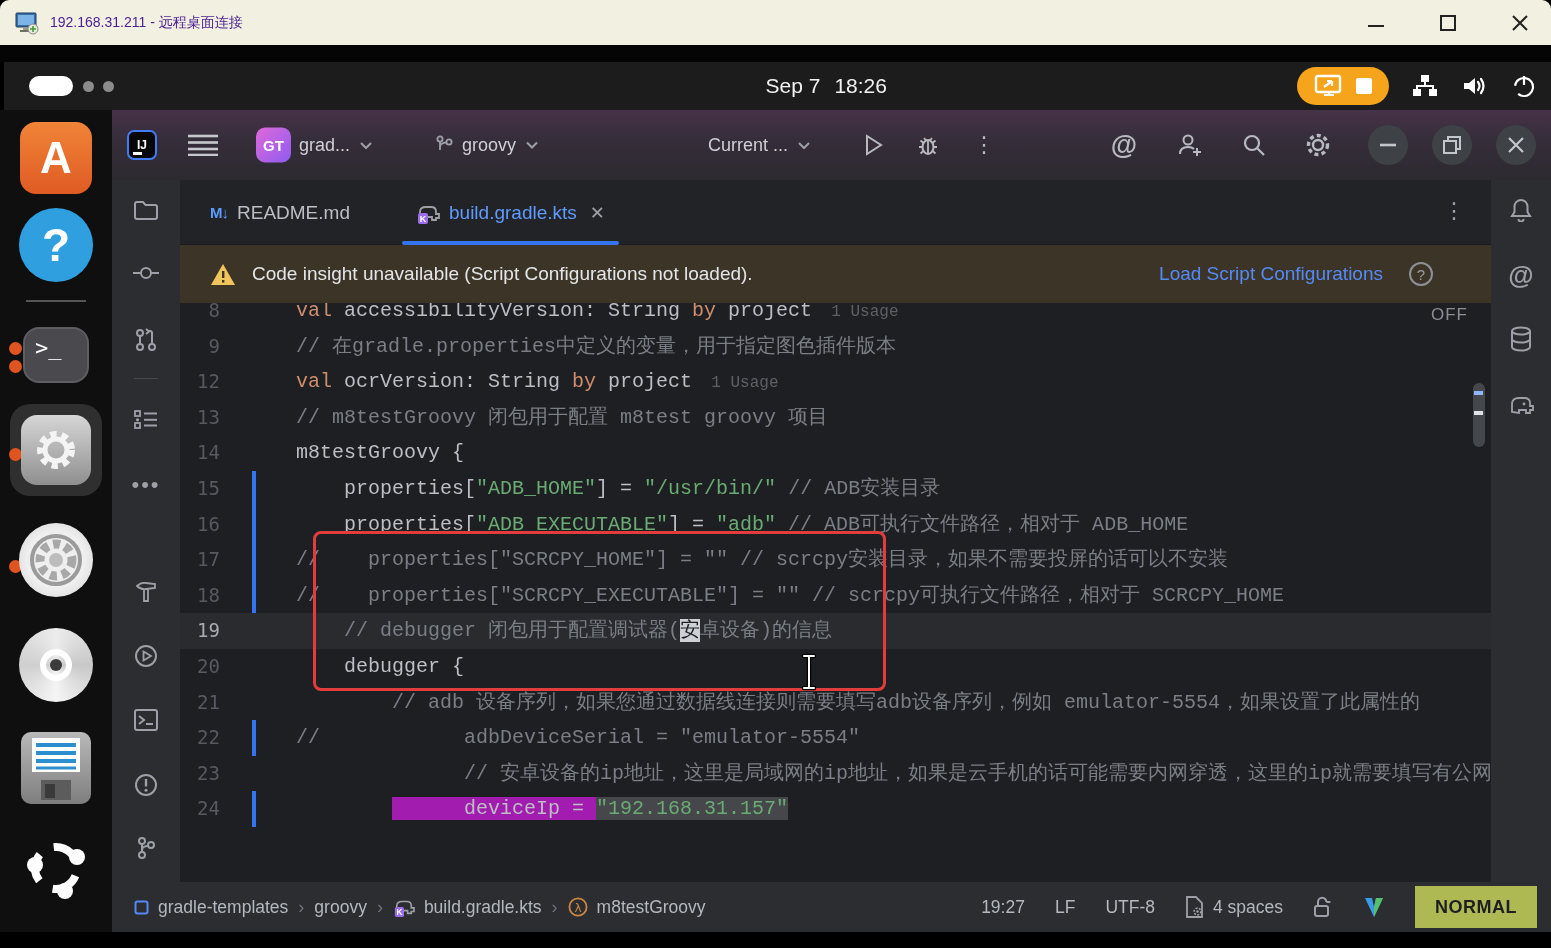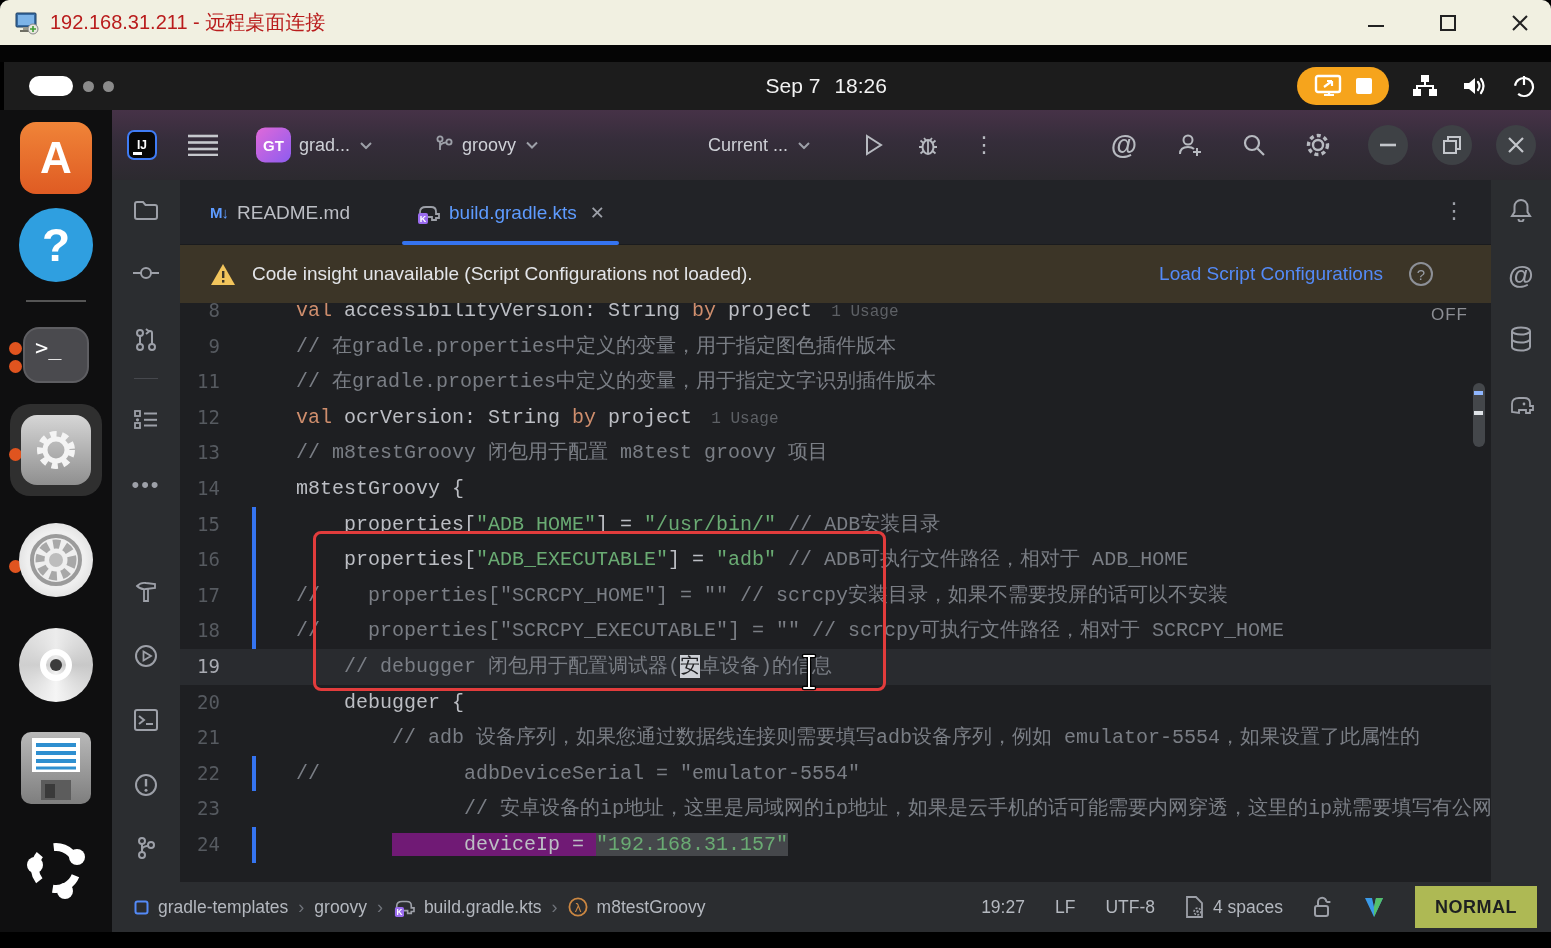--- a/index.html
+++ b/index.html
@@ -4,21 +4,21 @@
 <style>
   html,body{margin:0;padding:0;background:#000;}
   *{box-sizing:border-box;cursor:default;user-select:none;}
   .screen{position:relative;width:1551px;height:948px;overflow:hidden;background:#000;
     font-family:"Liberation Sans","DejaVu Sans",sans-serif;color:#dfe1e5;}
 
   
   .rdp-bar{position:absolute;left:0;top:0;width:1551px;height:45px;background:#f1f0e1;
     border-radius:9px 9px 0 0;display:flex;align-items:center;color:#111;}
   .rdp-icon{margin:0 10px 0 14px;display:flex;}
-  .rdp-title{font-size:20px;color:#b91c1c;}
+  .rdp-title{font-size:14px;color:#4c1d95;}
   .rdp-controls{position:absolute;right:18px;top:0;height:45px;display:flex;align-items:center;gap:46px;}
   .rdp-btn{width:26px;height:26px;display:flex;align-items:center;justify-content:center;color:#222;}
 
   
   .gap-strip{position:absolute;left:0;top:45px;width:1551px;height:17px;background:#050505;}
   .topbar{position:absolute;left:4px;top:62px;width:1551px;height:48px;background:#1c1c1c;}
   .ws-pill{position:absolute;left:25px;top:14px;width:44px;height:20px;border-radius:10px;background:#fff;}
   .ws-dot{position:absolute;top:19px;width:11px;height:11px;border-radius:50%;background:#8b8b8b;}
   .clock{position:absolute;left:50%;top:0;transform:translateX(-14px);height:48px;display:flex;align-items:center;
     gap:14px;font-size:21px;color:#f2f2f2;}
@@ -86,21 +86,21 @@
   .gutter-bar{position:absolute;left:72px;top:0;width:4px;height:100%;}
   .gutter-bar.changed{background:#3574f0;}
   .code-text{position:absolute;left:116px;top:0;white-space:pre;font-family:Liberation Mono, monospace;
     font-size:20px;line-height:35.6px;color:#bcbec4;}
   .seg-kw{color:#cf8e6d;}
   .seg-id{color:#bcbec4;}
   .seg-str{color:#6aab73;}
   .seg-cmt{color:#7a7e85;}
   .seg-inlay{color:#5d6065;font-size:16px;}
   .seg-caret{background:#cdd0d6;color:#1e1f22;}
-  .seg-selid{background:#701a75;color:#bcbec4;}
+  .seg-selid{background:#a21caf;color:#bcbec4;}
   .seg-selstr{background:#45474b;color:#6aab73;}
 
   .off-badge{position:absolute;right:23px;top:2px;color:#8c8e94;font-size:17px;letter-spacing:1px;}
   .red-box{position:absolute;left:133px;top:228px;width:573px;height:160px;border:3px solid #e23c3c;border-radius:8px;}
   .scroll-thumb{position:absolute;right:6px;top:80px;width:12px;height:64px;border-radius:6px;background:rgba(116,120,126,.45);}
   .mark1{position:absolute;right:8px;top:88px;width:9px;height:4px;background:#8fb6ff;}
   .mark2{position:absolute;right:8px;top:108px;width:9px;height:4px;background:#dfe3e8;}
   .mouse-cursor{position:absolute;left:620px;top:350px;}
 
   .status-bar{position:absolute;left:0;top:772px;width:1439px;height:50px;background:#2b2d30;
@@ -485,25 +485,20 @@
                   <span class="gutter-num">8</span>
                   <span class="gutter-bar"></span>
                   <span class="code-text"><span class="seg-kw">val</span><span class="seg-id"> accessibilityVersion: String </span><span class="seg-kw">by</span><span class="seg-id"> project</span><span class="seg-inlay">  1 Usage</span></span>
                 </div>
                 <div class="code-row">
                   <span class="gutter-num">9</span>
                   <span class="gutter-bar"></span>
                   <span class="code-text"><span class="seg-cmt">// 在gradle.properties中定义的变量，用于指定图色插件版本</span></span>
                 </div>
                 <div class="code-row">
-                  <span class="gutter-num">11</span>
-                  <span class="gutter-bar"></span>
-                  <span class="code-text"><span class="seg-cmt">// 在gradle.properties中定义的变量，用于指定文字识别插件版本</span></span>
-                </div>
-                <div class="code-row">
                   <span class="gutter-num">12</span>
                   <span class="gutter-bar"></span>
                   <span class="code-text"><span class="seg-kw">val</span><span class="seg-id"> ocrVersion: String </span><span class="seg-kw">by</span><span class="seg-id"> project</span><span class="seg-inlay">  1 Usage</span></span>
                 </div>
                 <div class="code-row">
                   <span class="gutter-num">13</span>
                   <span class="gutter-bar"></span>
                   <span class="code-text"><span class="seg-cmt">// m8testGroovy 闭包用于配置 m8test groovy 项目</span></span>
                 </div>
                 <div class="code-row">

